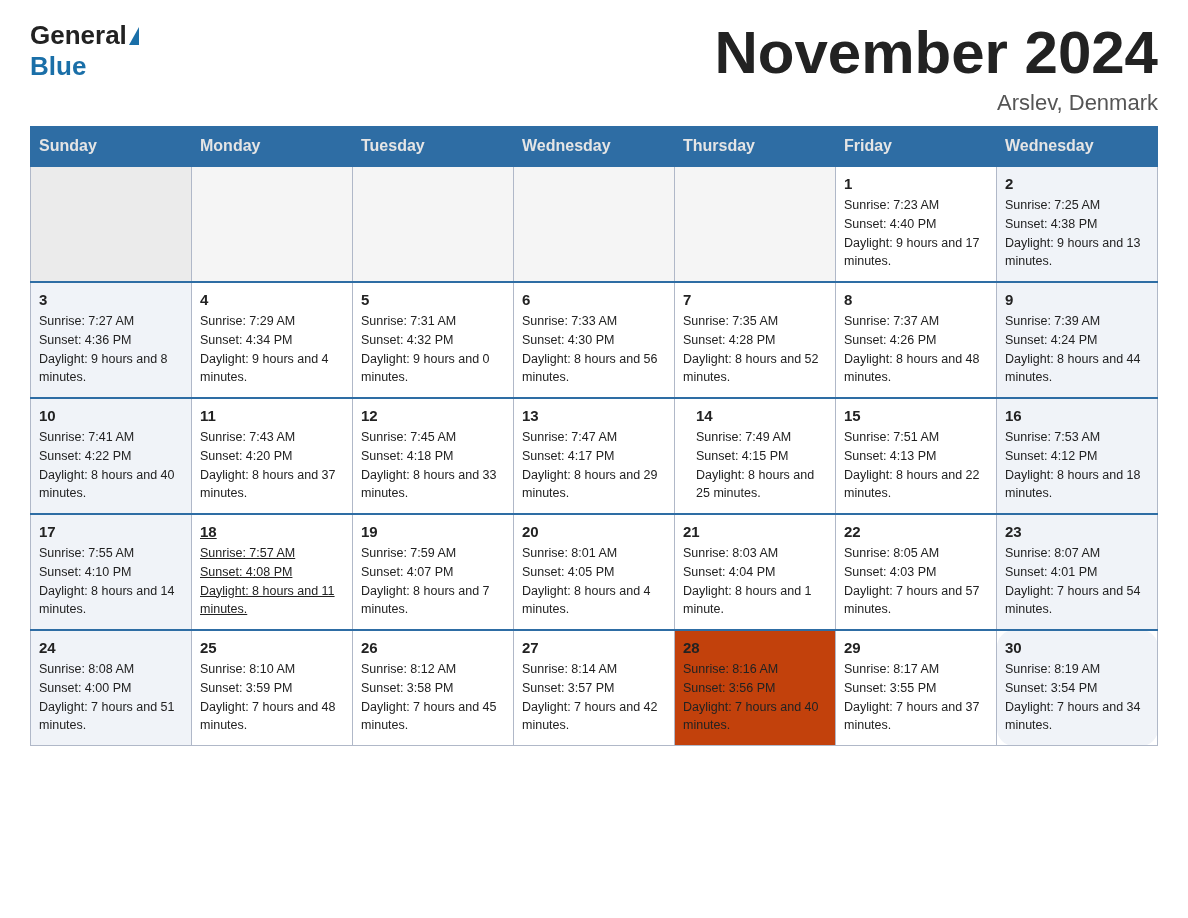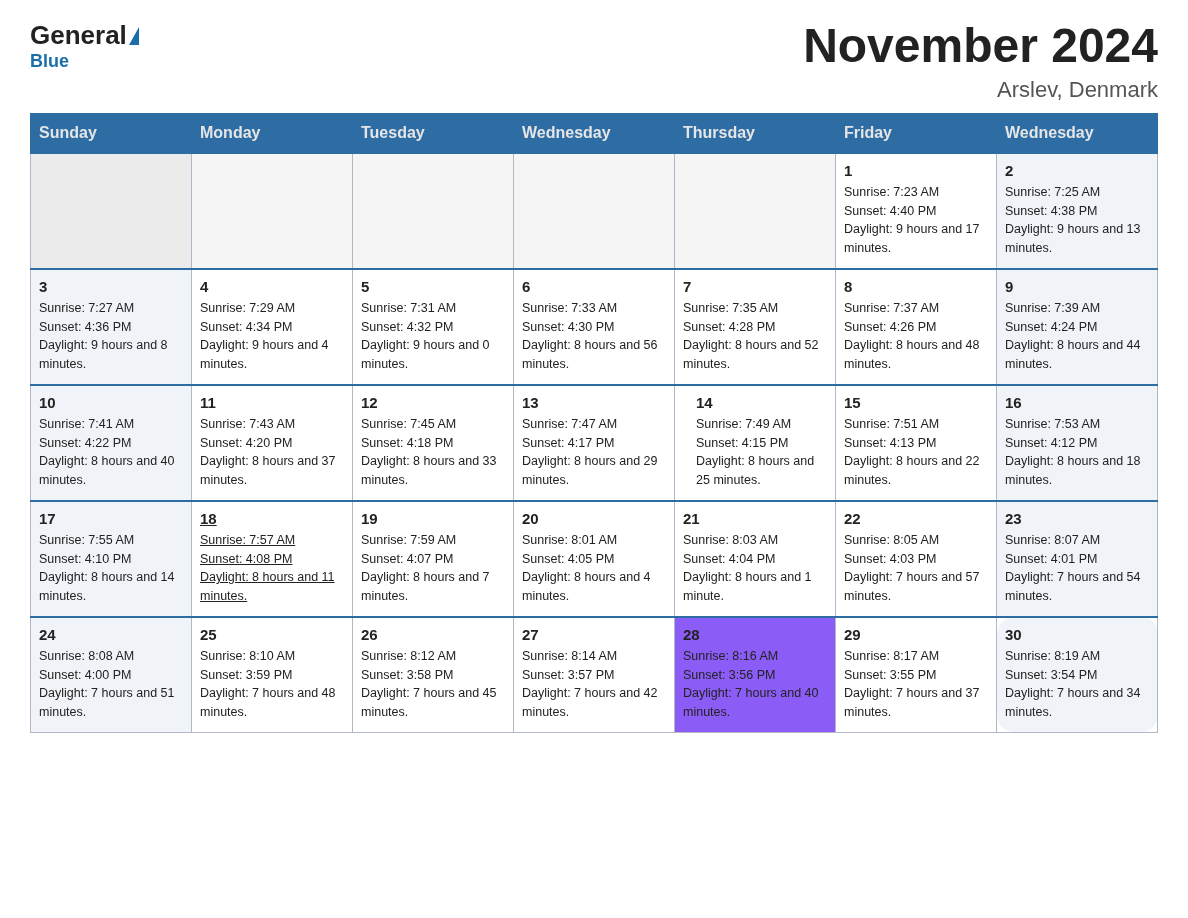--- a/index.html
+++ b/index.html
@@ -32,28 +32,28 @@
     .logo-general { color: #222; }
     .logo-triangle {
       width: 0; height: 0;
       border-left: 10px solid transparent;
       border-bottom: 18px solid #1a6fa8;
       margin: 0 2px;
       display: inline-block;
     }
     .logo-blue {
       color: #1a6fa8;
-      font-size: 18px;
+      font-size: 26px;
       font-weight: bold;
     }
     .title-block {
       text-align: right;
     }
     .month-title {
-      font-size: 48px;
+      font-size: 60px;
       font-weight: bold;
       color: #222;
       line-height: 1.1;
     }
     .location {
       font-size: 22px;
       color: #555;
       margin-top: 4px;
     }
     .calendar {
@@ -248,21 +248,21 @@
           <div class="day-info">Sunrise: 8:10 AM<br>Sunset: 3:59 PM<br>Daylight: 7 hours and 48 minutes.</div>
         </td>
         <td style="background: rgb(255, 255, 255);">
           <span class="day-num">26</span>
           <div class="day-info">Sunrise: 8:12 AM<br>Sunset: 3:58 PM<br>Daylight: 7 hours and 45 minutes.</div>
         </td>
         <td style="background: rgb(255, 255, 255);">
           <span class="day-num">27</span>
           <div class="day-info">Sunrise: 8:14 AM<br>Sunset: 3:57 PM<br>Daylight: 7 hours and 42 minutes.</div>
         </td>
-        <td style="background: #8b5cf6;">
+        <td style="background: #c2410c;">
           <span class="day-num">28</span>
           <div class="day-info">Sunrise: 8:16 AM<br>Sunset: 3:56 PM<br>Daylight: 7 hours and 40 minutes.</div>
         </td>
         <td style="background: rgb(255, 255, 255);">
           <span class="day-num">29</span>
           <div class="day-info">Sunrise: 8:17 AM<br>Sunset: 3:55 PM<br>Daylight: 7 hours and 37 minutes.</div>
         </td>
         <td style="background: rgb(240, 243, 248); border-radius: 17px;">
           <span class="day-num">30</span>
           <div class="day-info">Sunrise: 8:19 AM<br>Sunset: 3:54 PM<br>Daylight: 7 hours and 34 minutes.</div>

